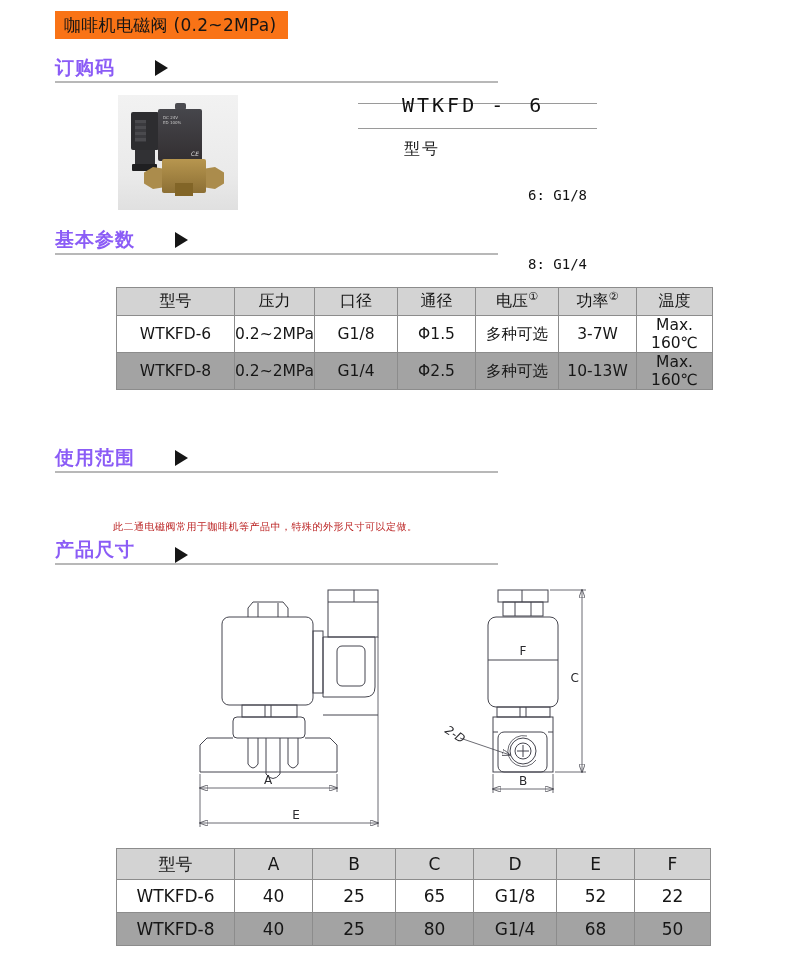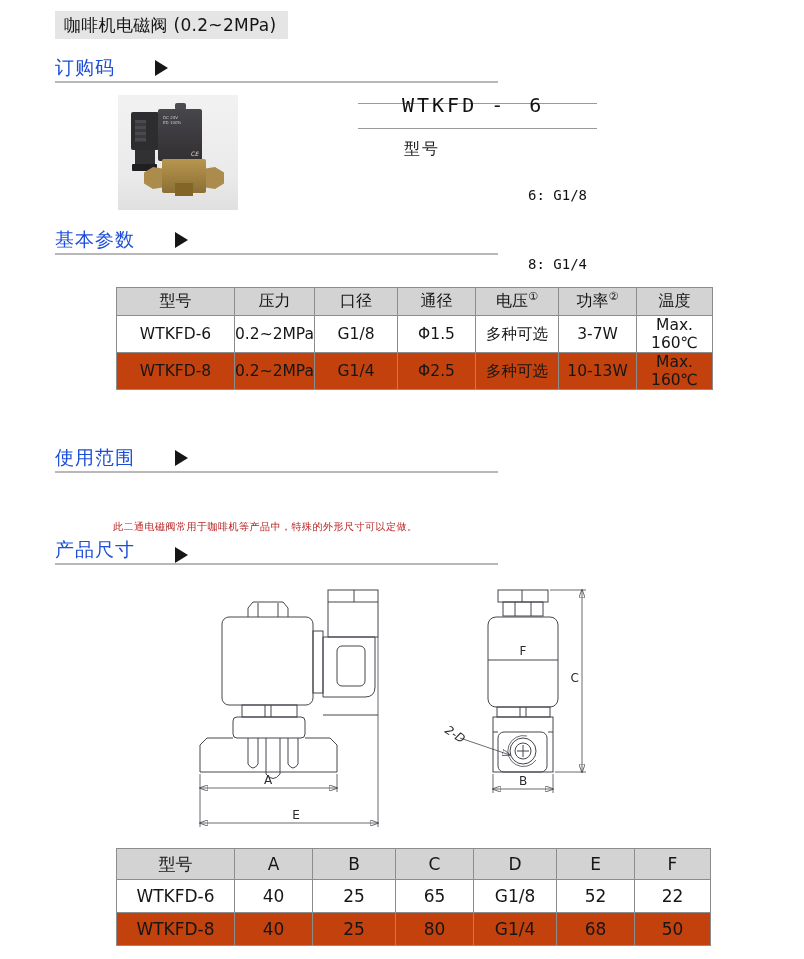--- a/index.html
+++ b/index.html
@@ -5,28 +5,28 @@
   html,body{margin:0;padding:0;}
   body{
     width:804px;height:959px;position:relative;background:#ffffff;
     font-family:"DejaVu Sans","Liberation Sans",sans-serif;color:#1a1a1a;
     overflow:hidden;
   }
   .abs{position:absolute;}
 
   
   .title-bar{
-    left:55px;top:11px;background:#e5e5e5;color:#151515;
+    left:55px;top:11px;background:#f97316;color:#151515;
     font-size:17px;line-height:28px;padding:0 12px 0 9px;letter-spacing:0.3px;
     white-space:nowrap;
   }
 
   
   .section-head{display:flex;align-items:center;left:55px;height:26px;}
-  .section-label{color:#1d4ed8;font-size:19px;font-weight:normal;letter-spacing:1px;white-space:nowrap;}
+  .section-label{color:#8b5cf6;font-size:19px;font-weight:bold;letter-spacing:1px;white-space:nowrap;}
   .tri{width:0;height:0;border-left:13px solid #161616;border-top:8px solid transparent;border-bottom:8px solid transparent;margin-left:40px;}
   .rule{left:55px;width:443px;height:2px;background:#b8b8b8;}
 
   
   .code-line{left:358px;width:239px;height:1px;background:#9a9a9a;}
   .code-row{left:358px;top:93px;width:239px;height:24px;display:flex;align-items:center;
     font-family:"DejaVu Sans Mono","Liberation Mono",monospace;font-size:20px;color:#111;}
   .code-m{margin-left:44px;letter-spacing:3px;}
   .code-d{margin-left:14px;}
   .code-s{margin-left:26px;}
@@ -53,21 +53,21 @@
   
   table{border-collapse:collapse;table-layout:fixed;background:#fff;}
   table,td,th{border:1px solid #8c8c8c;}
   th,td{text-align:center;vertical-align:middle;padding:0;font-weight:normal;color:#161616;}
   .t1{left:116px;top:287px;}
   .t1 th{height:27px;font-size:16px;background:#d3d3d3;}
   .t1 td{height:27px;font-size:15.5px;}
   .t2{left:116px;top:848px;}
   .t2 th{height:30px;font-size:17px;background:#d3d3d3;}
   .t2 td{height:32px;font-size:17px;}
-  tr.alt td{background:#c2410c;}
+  tr.alt td{background:#a3a3a3;}
   .small{font-size:13.5px;}
   .sup{font-size:11px;vertical-align:super;}
 
   
   .notes{left:122px;top:380px;font-size:13px;line-height:22px;color:#222;}
   .usage{left:113px;top:520px;font-size:10px;color:#b91c1c;letter-spacing:0.5px;}
 
   
   .drawing{overflow:visible;}
   .drawing path,.drawing rect,.drawing line,.drawing circle{stroke:#45454e;fill:none;}

